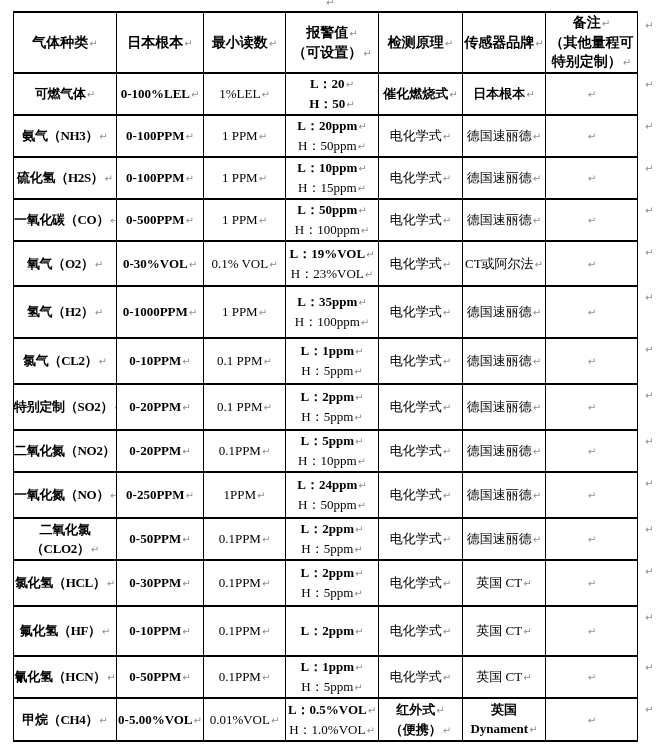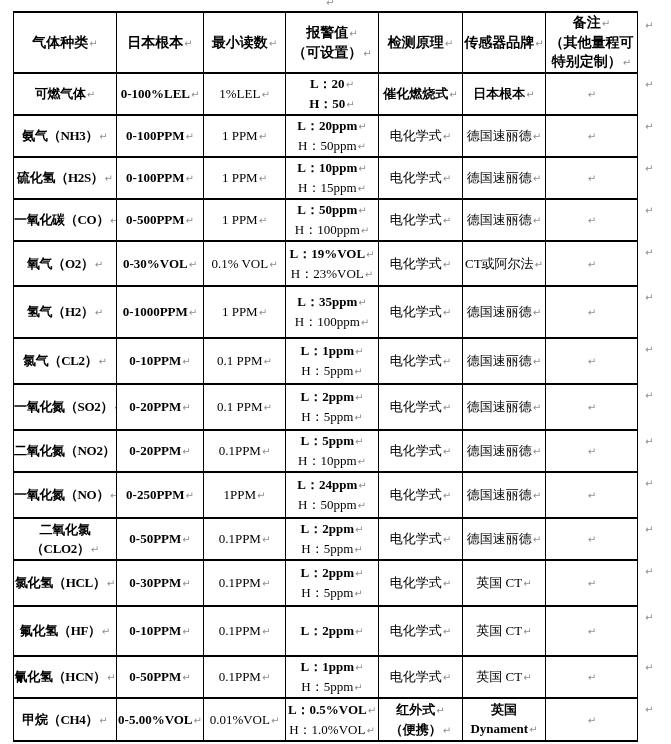--- a/index.html
+++ b/index.html
@@ -158,21 +158,21 @@
         <div class="b"><span>L：1ppm</span><span class="mark">↵</span></div>
         <div><span>H：5ppm</span><span class="mark">↵</span></div></span>
       </td>
       <td><span>电化学式</span><span class="mark">↵</span></td>
       <td><span>德国速丽德</span><span class="mark">↵</span></td>
       <td><span class="mark">↵</span></td>
       <td class="eol"><span class="mark">↵</span></td>
     </tr>
 
     <tr style="height:46px">
-      <td class="gas"><span>一氧化氮（SO2）</span><span class="mark">↵</span></td>
+      <td class="gas"><span>特别定制（SO2）</span><span class="mark">↵</span></td>
       <td class="rng"><span>0-20PPM</span><span class="mark">↵</span></td>
       <td><span>0.1 PPM</span><span class="mark">↵</span></td>
       <td><span class="alarm">
         <div class="b"><span>L：2ppm</span><span class="mark">↵</span></div>
         <div><span>H：5ppm</span><span class="mark">↵</span></div></span>
       </td>
       <td><span>电化学式</span><span class="mark">↵</span></td>
       <td><span>德国速丽德</span><span class="mark">↵</span></td>
       <td><span class="mark">↵</span></td>
       <td class="eol"><span class="mark">↵</span></td>

